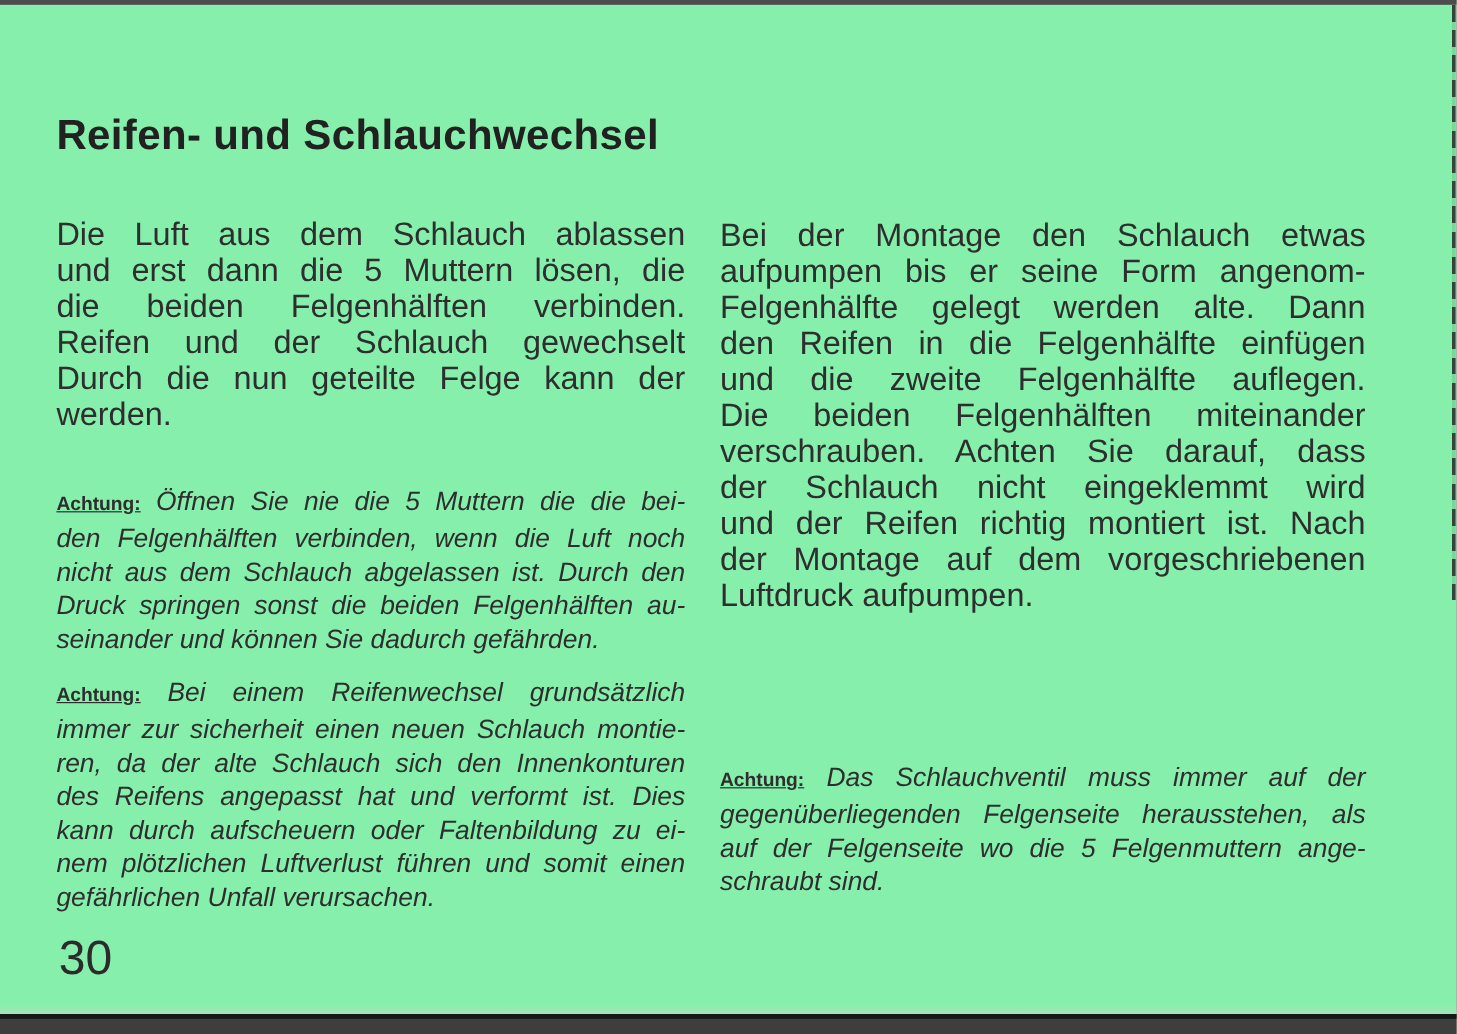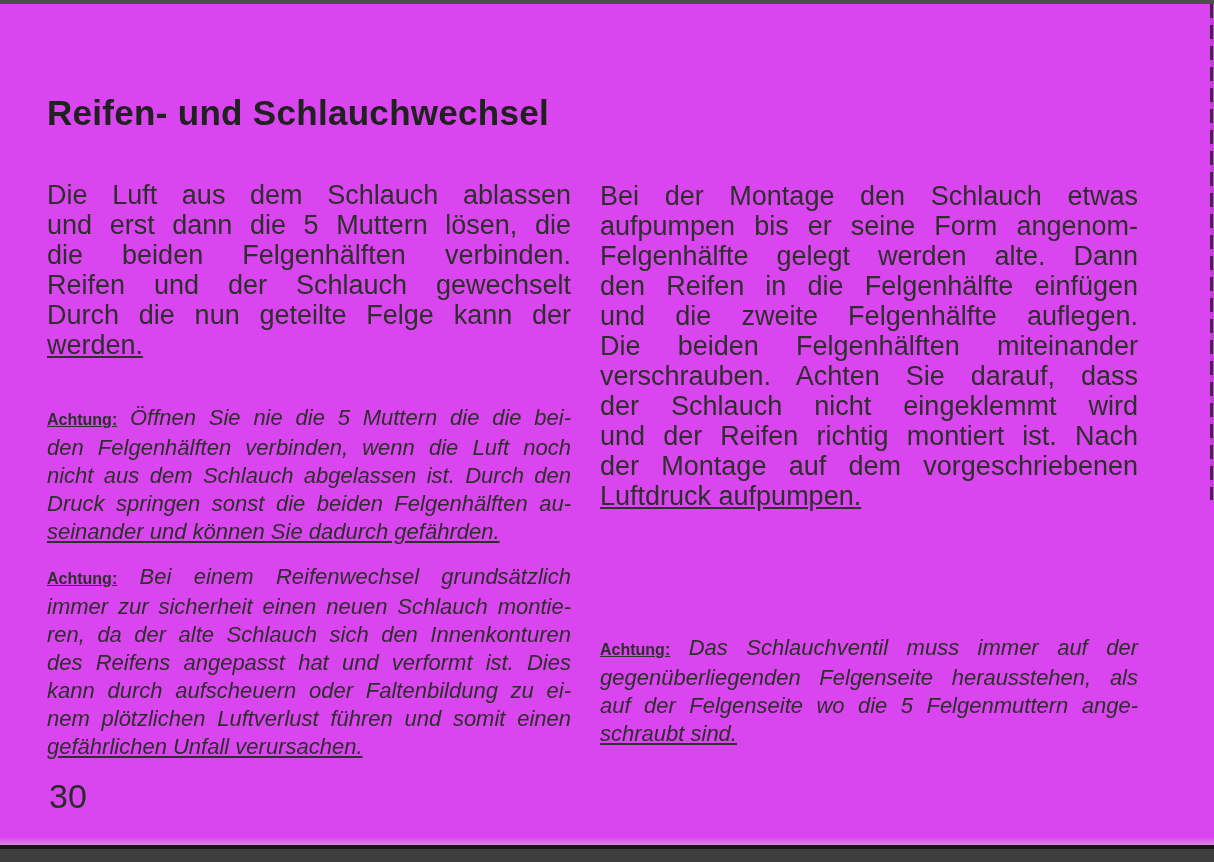--- a/index.html
+++ b/index.html
@@ -1,19 +1,19 @@
 <!DOCTYPE html>
 <html><head>
 <meta charset="utf-8">
 <style>
   html,body{margin:0;padding:0;background:#888;}
   .page{
     position:relative;
     width:1214px;height:862px;
-    background:#d946ef;
+    background:#86efac;
     overflow:hidden;
     font-family:"Liberation Sans","DejaVu Sans",sans-serif;
     color:#2e2e2e;
   }
   .top-bar{
     position:absolute;top:0;left:0;width:100%;height:4px;
     background:#4d4d4d;
   }
   .bottom-bar{
     position:absolute;bottom:0;left:0;width:100%;height:13px;
@@ -32,27 +32,27 @@
     position:absolute;left:47px;top:93px;margin:0;
     font-size:35px;font-weight:bold;letter-spacing:.3px;color:#212121;
   }
   .para{position:absolute;}
   .col-left{left:47px;width:524px;}
   .col-right{left:600px;width:538px;}
   .body .ln{font-size:27px;line-height:30px;}
   .warn .ln{font-size:22px;line-height:28px;}
   .ln{white-space:nowrap;}
   .jl{text-align:justify;text-align-last:justify;white-space:normal;}
-  .last{text-align:center;text-align-last:left;text-decoration:underline;}
+  .last{text-align:center;text-align-last:left;}
   .it{font-style:italic;}
   .wl{font-weight:bold;font-style:normal;font-size:16px;text-decoration:underline;}
   .wt{font-style:italic;}
   .pagenum{
     position:absolute;left:49px;top:777px;
-    font-size:34px;color:#2b2b2b;
+    font-size:40px;color:#2b2b2b;
   }
 </style>
 </head>
 <body>
 
 <div class="page">
   <div class="top-bar"></div>
   <div class="right-line"></div>
 
   <h1 class="title">Reifen- und Schlauchwechsel</h1>

